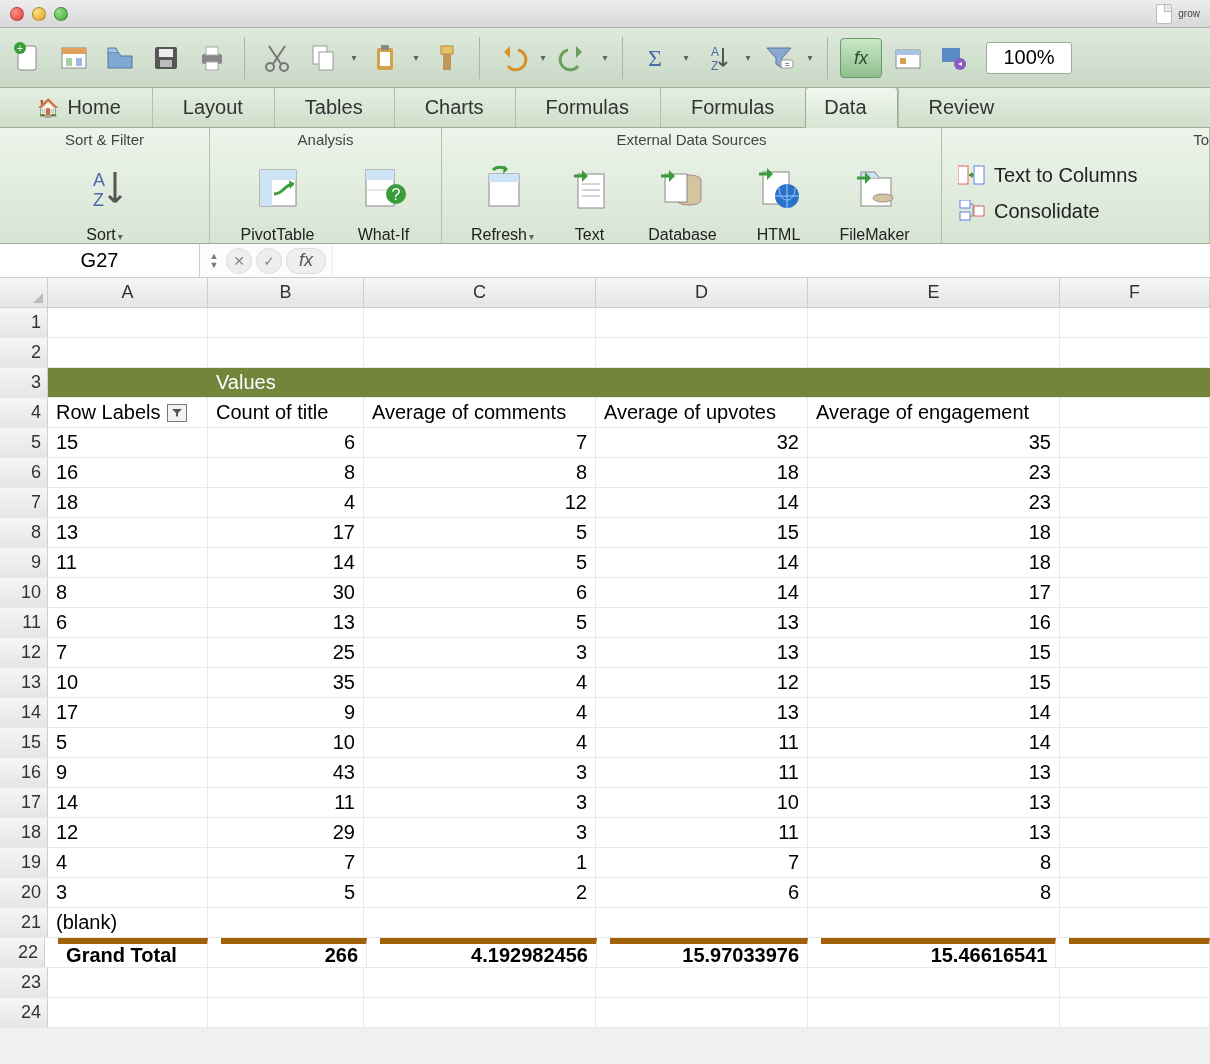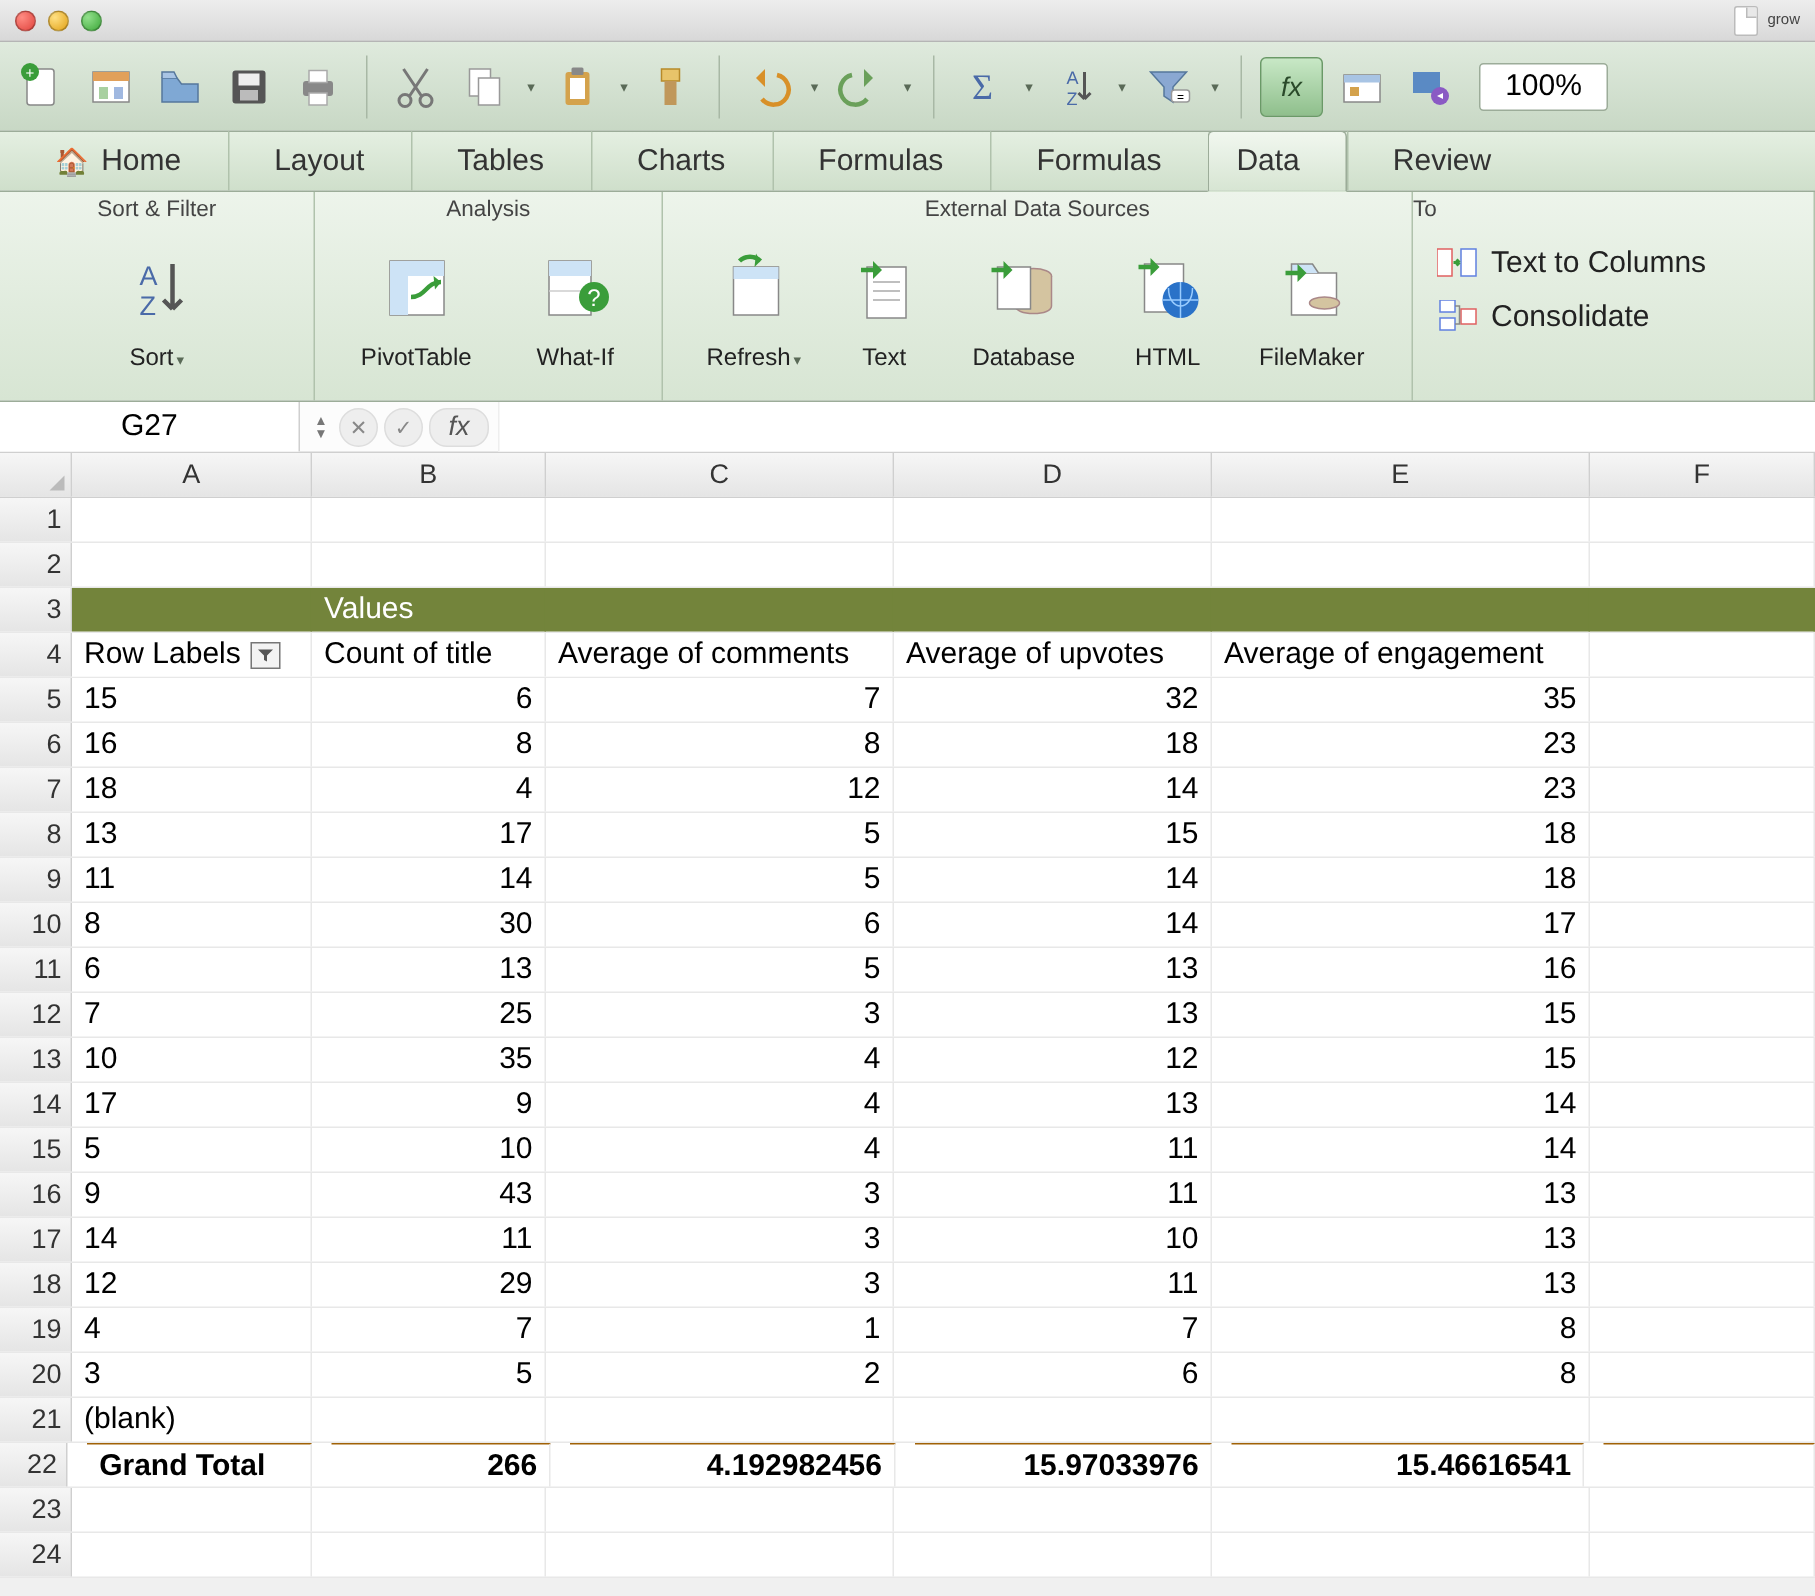--- a/index.html
+++ b/index.html
@@ -27,21 +27,21 @@
 
   
   .ribbon-tabs { height:40px; background: linear-gradient(#e4efe1,#cfdfcb); display:flex; align-items:flex-end; padding:0 6px; border-bottom:1px solid #9cac99; }
   .rtab { padding:8px 30px 8px 30px; font-size:20px; color:#333; border:1px solid transparent; border-bottom:none; position:relative; }
   .rtab + .rtab { border-left:1px solid #b0c2ac; }
   .rtab.active { background: linear-gradient(#f1f7ef,#d7e5d3); border-color:#9cac99; border-bottom:1px solid #d7e5d3; margin-bottom:-1px; border-radius:4px 4px 0 0;padding-left:18px; }
   .homelnk { display:flex; align-items:center; gap:8px; }
   .home-ico { font-size:18px; }
 
   
-  .ribbon { display:flex; height:140px; background: linear-gradient(#edf4eb,#d7e5d3); border-bottom:1px solid #9cac99; }
+  .ribbon { display:flex; height:116px; background: linear-gradient(#edf4eb,#d7e5d3); border-bottom:1px solid #9cac99; }
   .rgroup { display:flex; flex-direction:column; border-right:1px solid #b0c2ac; }
   .rgroup-title { text-align:center; font-size:15px; color:#444; padding:3px 0 0; height:24px; }
   .rgroup-body { flex:1; display:flex; align-items:flex-start; justify-content:center; gap:8px; padding:2px 12px 4px; }
   .bigbtn { display:flex; flex-direction:column; align-items:center; justify-content:flex-end; width:88px; height:98px; font-size:16px; color:#222; border-radius:4px; }
   .bigbtn .ico { flex:1; display:flex; align-items:center; justify-content:center; }
   .bigbtn .ico svg { width:48px; height:48px; }
   .bigbtn .lbl { padding-bottom:4px; }
   .dd-arrow { font-size:10px; color:#5a6a57; margin-left:2px; }
   .smallrow { display:flex; align-items:center; height:30px; gap:8px; font-size:20px; color:#222; padding:0 2px;}
   .rstack { display:flex; flex-direction:column; justify-content:center; gap:6px; padding:6px 8px; }
@@ -59,21 +59,21 @@
   .corner { width:48px; background: linear-gradient(#f6f6f6,#e5e5e5); border-right:1px solid #cfcfcf; position:relative; }
   .corner:after { content:""; position:absolute; right:4px; bottom:4px; width:0; height:0; border-left:10px solid transparent; border-bottom:10px solid #bbb; }
   .ch { background: linear-gradient(#f6f6f6,#e5e5e5); border-right:1px solid #cfcfcf; display:flex; align-items:center; justify-content:center; font-size:18px; color:#333; }
   .rows { }
   .row { display:flex; height:30px; border-bottom:1px solid #e8e8e8; }
   .rh { width:48px; background: linear-gradient(#f6f6f6,#e5e5e5); border-right:1px solid #cfcfcf; display:flex; align-items:center; justify-content:flex-end; padding-right:6px; font-size:18px; color:#333; }
   .cell { border-right:1px solid #e8e8e8; padding:0 8px; display:flex; align-items:center; font-size:20px; color:#000; overflow:hidden; white-space:nowrap; }
   .num { justify-content:flex-end; }
   .wA{width:160px;} .wB{width:156px;} .wC{width:232px;} .wD{width:212px;} .wE{width:252px;} .wF{width:150px;}
   .filter-badge { display:inline-flex; width:20px; height:18px; margin-left:6px; border:1px solid #777; background:#f3f3f3; align-items:center; justify-content:center; font-size:10px; }
-  .gt .cell { font-weight:bold; border-top:1px solid #a16207;margin-left:13px; }
+  .gt .cell { font-weight:bold; border-top:6px solid #a16207;margin-left:13px; }
 
 </style>
 </head>
 <body>
 
 <div class="titlebar">
   <div class="tl-btn tl-close"></div>
   <div class="tl-btn tl-min"></div>
   <div class="tl-btn tl-zoom"></div>
   <div class="title-spacer"></div>
@@ -330,21 +330,21 @@
               <path d="M14 8l6 6-6 6z" fill="#3a9d3a"></path>
               <line x1="6" y1="14" x2="16" y2="14" stroke="#3a9d3a" stroke-width="3"></line>
             </svg>
           </div>
         <div class="lbl">FileMaker</div>
       </div>
     </div>
   </div>
 
   <div class="rgroup" style="flex:1">
-    <div class="rgroup-title" style="text-align:left; padding-right:12px">To</div>
+    <div class="rgroup-title" style="text-align:right; padding-right:0">To</div>
     <div class="rgroup-body" style="justify-content:flex-start; padding-left:6px;">
       <div class="rstack">
         <div class="smallrow">
           <svg width="28" height="22" viewBox="0 0 28 22">
               <rect x="0" y="2" width="10" height="18" fill="#fff" stroke="#e06060"></rect>
               <rect x="16" y="2" width="10" height="18" fill="#fff" stroke="#6080e0"></rect>
               <path d="M11 11h4m0 0l-2-2m2 2l-2 2" stroke="#3a9d3a" stroke-width="2"></path>
             </svg>
           <span>Text to Columns</span>
         </div>

